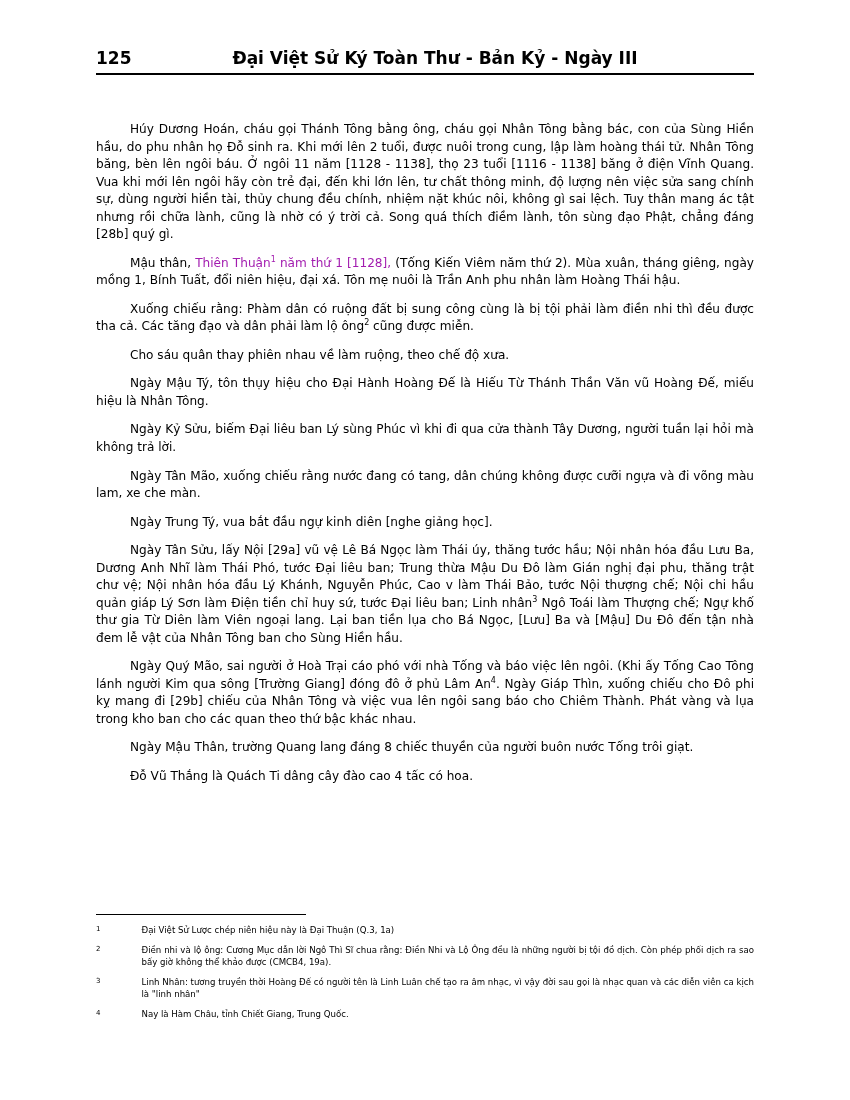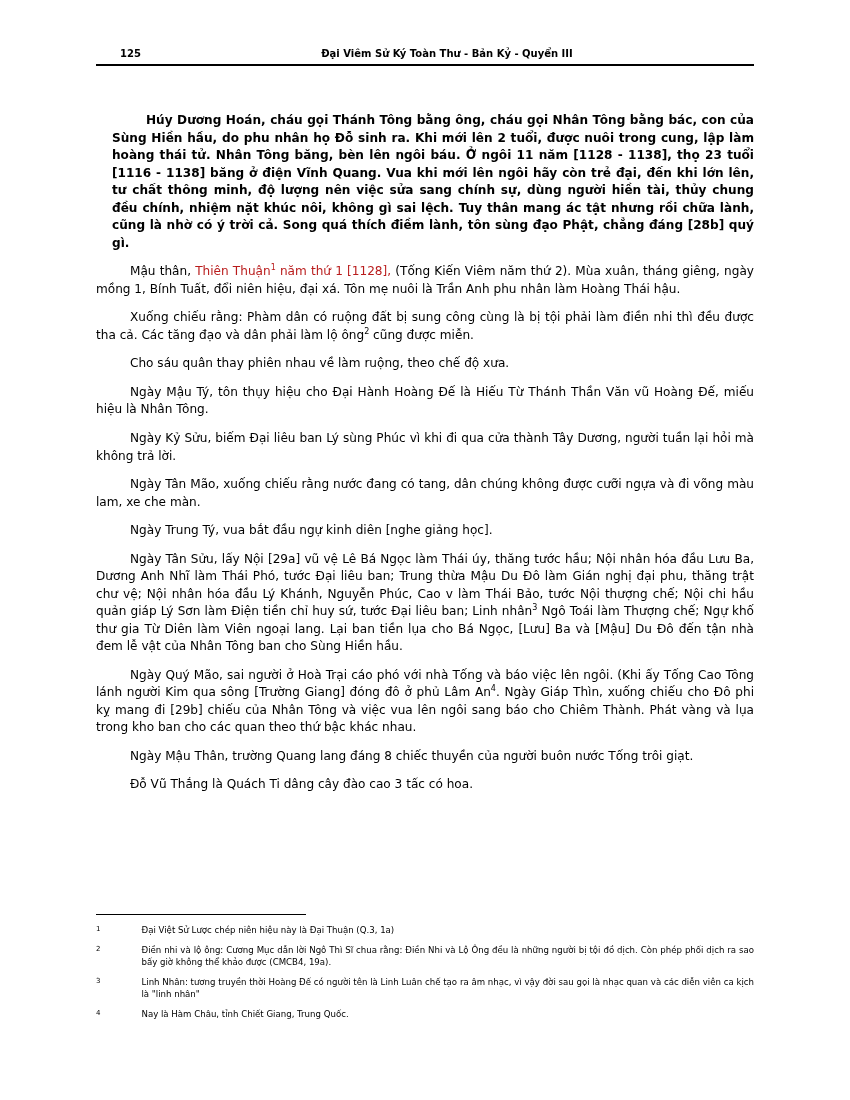--- a/index.html
+++ b/index.html
@@ -16,24 +16,23 @@
   .page {
     position: relative;
     width: 850px;
     height: 1100px;
     box-sizing: border-box;
     padding: 48px 96px 0 96px;
   }
   .header {
     display: flex;
     align-items: baseline;
-    font-size: 10px;
+    font-size: 17px;
     font-weight: bold;
     padding-bottom: 5px;
-    margin-left: 24px;
   }
   .header .page-number {
     width: 80px;
     text-align: left;
   }
   .header .header-title {
     flex: 1;
     text-align: center;
     padding-right: 60px;
     white-space: nowrap;
@@ -50,25 +49,24 @@
     margin-bottom: 34px;
   }
   p.para {
     font-size: 12.1px;
     line-height: 1.45;
     text-align: justify;
     margin: 0 0 11px 0;
     text-indent: 34px;
   }
   p.para.bold {
-    font-weight: bold;
-    margin-left: 16px;
+    font-weight: normal;
   }
   .b { font-weight: normal; }
-  .grey { color: #b91c1c; }
+  .grey { color: #a21caf; }
   sup { font-size: 8px; vertical-align: super; line-height: 0; }
 
   .footnotes {
     position: absolute;
     left: 96px;
     right: 96px;
     bottom: 72px;
   }
   .footnote-rule {
     border-top: 0.8px solid #000;
@@ -93,21 +91,21 @@
     margin-left: 37px;
   }
 </style>
 </head>
 <body>
 
 <div class="page">
 
   <div class="header">
     <span class="page-number">125</span>
-    <span class="header-title">Đại Viêm Sử Ký Toàn Thư - Bản Kỷ - Quyển III</span>
+    <span class="header-title">Đại Việt Sử Ký Toàn Thư - Bản Kỷ - Ngày III</span>
   </div>
   <div class="header-rule"></div>
 
 
   <div class="body">
 
     <p class="para bold"><span>Húy Dương Hoán, cháu gọi Thánh Tông bằng ông, cháu gọi Nhân Tông bằng bác, con của Sùng Hiền hầu, do phu nhân họ Đỗ sinh ra. Khi mới lên 2 tuổi, được nuôi trong cung, lập làm hoàng thái tử. Nhân Tông băng, bèn lên ngôi báu. Ở ngôi 11 năm [1128 - 1138], thọ 23 tuổi [1116 - 1138] băng ở điện Vĩnh Quang. Vua khi mới lên ngôi hãy còn trẻ đại, đến khi lớn lên, tư chất thông minh, độ lượng nên việc sửa sang chính sự, dùng người hiền tài, thủy chung đều chính, nhiệm nặt khúc nôi, không gì sai lệch. Tuy thân mang ác tật nhưng rồi chữa lành, cũng là nhờ có ý trời cả. Song quá thích điềm lành, tôn sùng đạo Phật, chẳng đáng [28b] quý gì.</span></p>
 
     <p class="para"><span class="b">Mậu thân,</span> <span class="grey">Thiên Thuận<sup>1</sup> năm thứ 1 [1128],</span> (Tống Kiến Viêm năm thứ 2). Mùa xuân, tháng giêng, ngày mồng 1, Bính Tuất, đổi niên hiệu, đại xá. Tôn mẹ nuôi là Trần Anh phu nhân làm Hoàng Thái hậu.</p>
 
@@ -122,21 +120,21 @@
     <p class="para"><span>Ngày Tân Mão, xuống chiếu rằng nước đang có tang, dân chúng không được cưỡi ngựa và đi võng màu lam, xe che màn.</span></p>
 
     <p class="para"><span>Ngày Trung Tý, vua bắt đầu ngự kinh diên [nghe giảng học].</span></p>
 
     <p class="para">Ngày Tân Sửu, lấy Nội <span class="b">[29a]</span> vũ vệ Lê Bá Ngọc làm Thái úy, thăng tước hầu; Nội nhân hóa đầu Lưu Ba, Dương Anh Nhĩ làm Thái Phó, tước Đại liêu ban; Trung thừa Mậu Du Đô làm Gián nghị đại phu, thăng trật chư vệ; Nội nhân hóa đầu Lý Khánh, Nguyễn Phúc, Cao v làm Thái Bảo, tước Nội thượng chế; Nội chi hầu quản giáp Lý Sơn làm Điện tiền chỉ huy sứ, tước Đại liêu ban; Linh nhân<sup>3</sup> Ngô Toái làm Thượng chế; Ngự khố thư gia Từ Diên làm Viên ngoại lang. Lại ban tiền lụa cho Bá Ngọc, [Lưu] Ba và [Mậu] Du Đô đến tận nhà đem lễ vật của Nhân Tông ban cho Sùng Hiền hầu.</p>
 
     <p class="para">Ngày Quý Mão, sai người ở Hoà Trại cáo phó với nhà Tống và báo việc lên ngôi. (Khi ấy Tống Cao Tông lánh người Kim qua sông [Trường Giang] đóng đô ở phủ Lâm An<sup>4</sup>. Ngày Giáp Thìn, xuống chiếu cho Đô phi kỵ mang đi <span class="b">[29b]</span> chiếu của Nhân Tông và việc vua lên ngôi sang báo cho Chiêm Thành. Phát vàng và lụa trong kho ban cho các quan theo thứ bậc khác nhau.</p>
 
     <p class="para"><span>Ngày Mậu Thân, trường Quang lang đáng 8 chiếc thuyền của người buôn nước Tống trôi giạt.</span></p>
 
-    <p class="para"><span>Đỗ Vũ Thắng là Quách Ti dâng cây đào cao 3 tấc có hoa.</span></p>
+    <p class="para"><span>Đỗ Vũ Thắng là Quách Ti dâng cây đào cao 4 tấc có hoa.</span></p>
 
 
   </div>
 
   <div class="footnotes">
     <div class="footnote-rule"></div>
 
     <div class="footnote">
       <span class="fn-num">1</span>
       <span class="fn-text">Đại Việt Sử Lược chép niên hiệu này là Đại Thuận (Q.3, 1a)</span>

